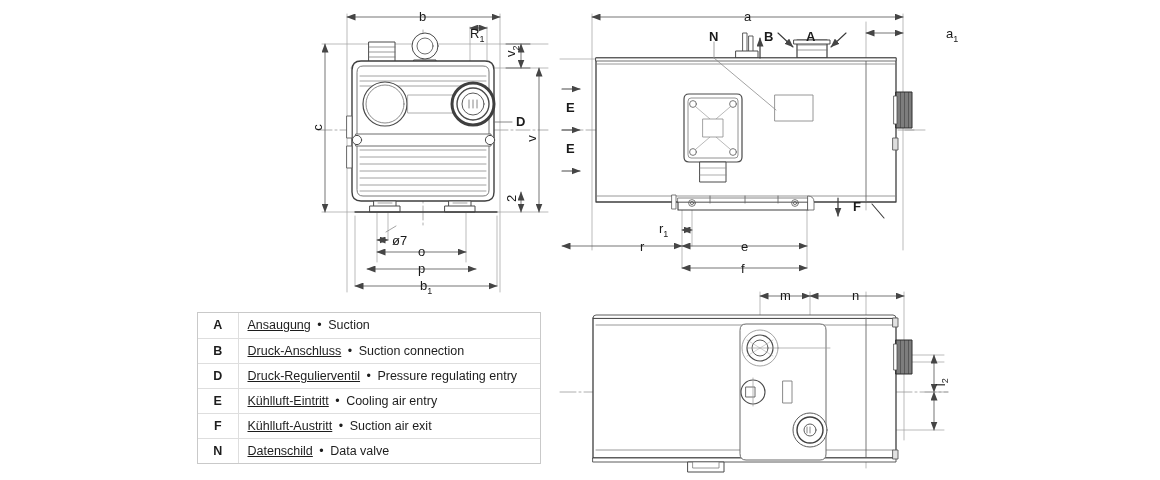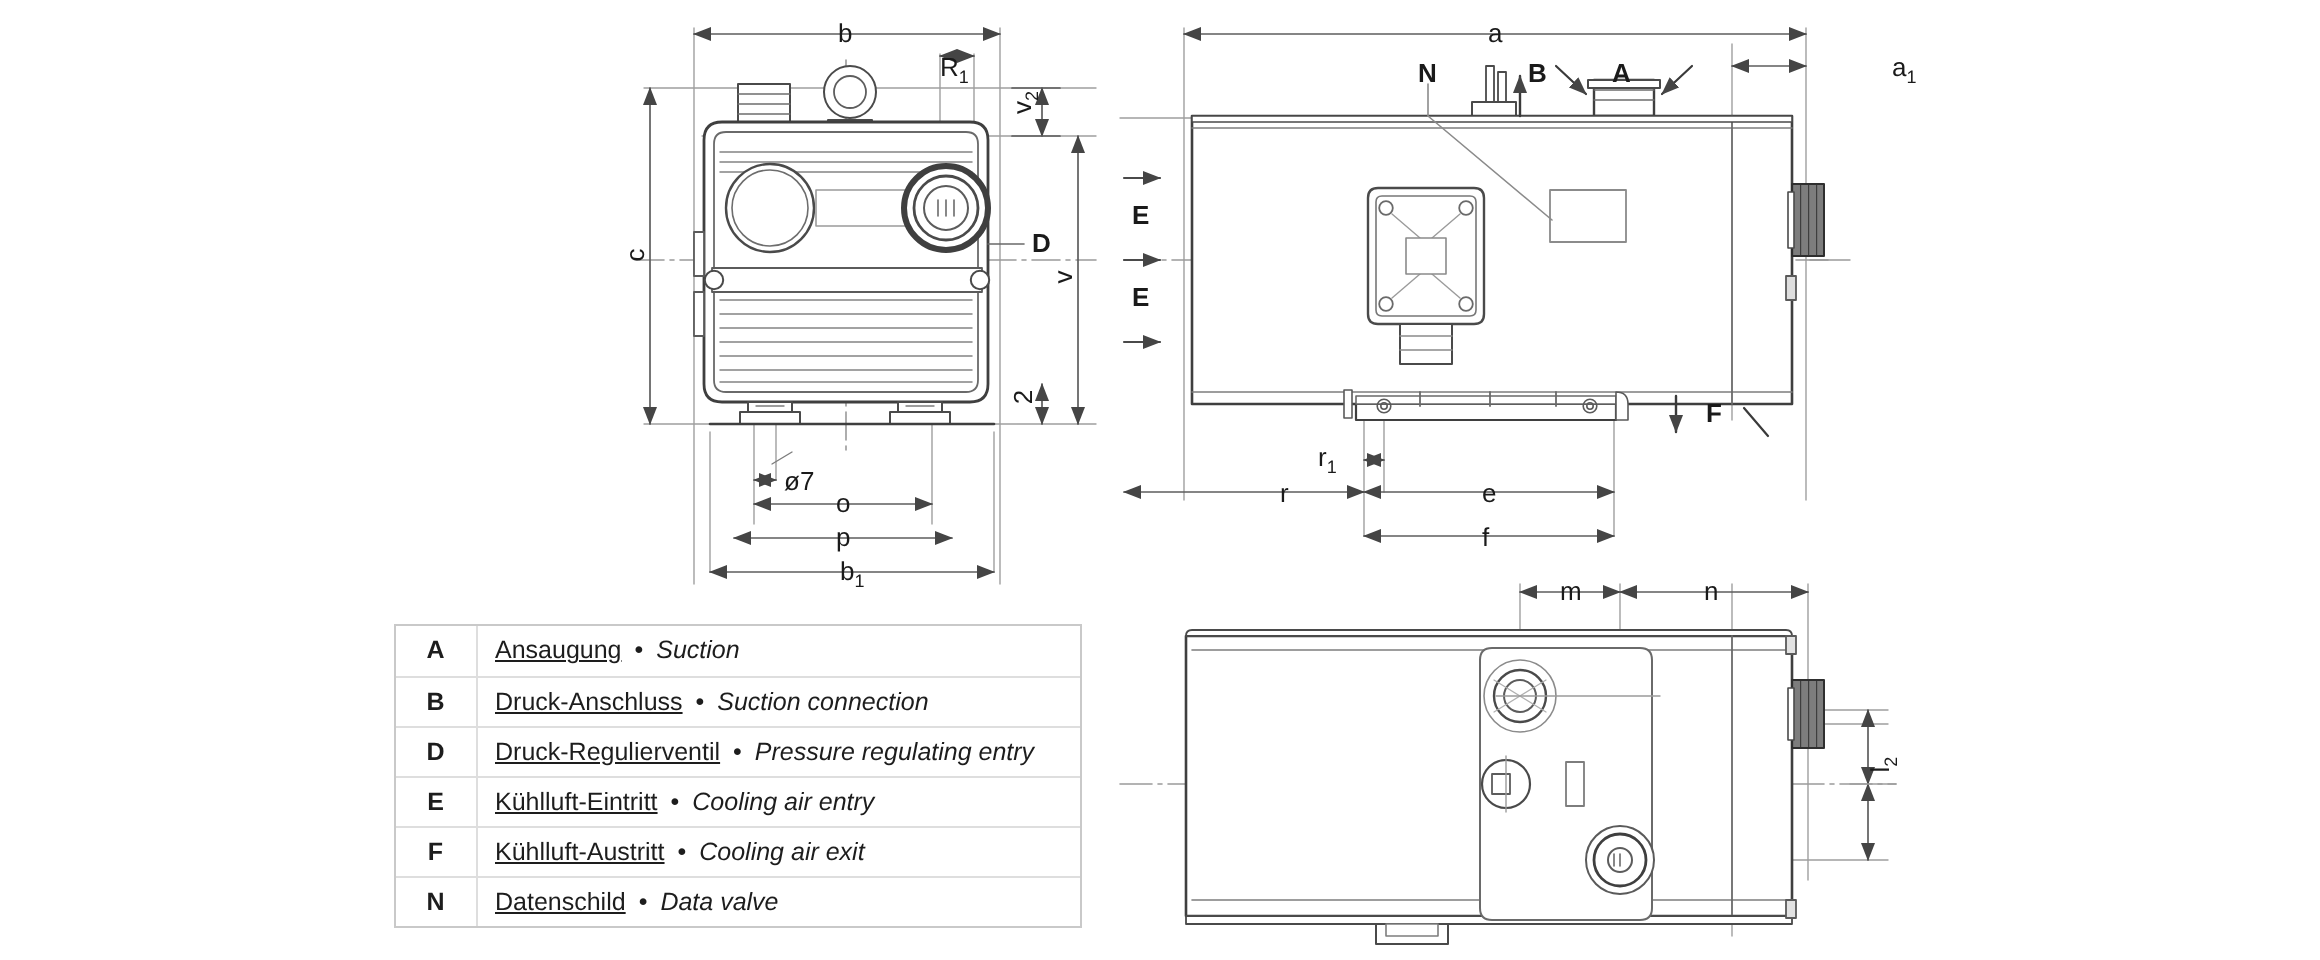--- a/index.html
+++ b/index.html
@@ -51,21 +51,21 @@
   #legend tr:last-child td { border-bottom: none; }
   #legend td.key {
     width: 40px;
     font-weight: bold;
     border-right: 1px solid #dedede;
     text-align: center;
     padding-left: 0;
   }
   .de { font-style: normal; text-decoration: underline; }
   .sep { padding: 0 3px; }
-  .en { font-style: italic; }
+  .en { }
 
   svg { display: block; }
   #drawing { position: absolute; left: 0; top: 0; }
 </style>
 </head>
 <body>
 
 <div id="page">
 
   <svg id="drawing" width="1160" height="480" viewBox="0 0 1160 480">
@@ -419,21 +419,21 @@
             <span class="de">Kühlluft-Eintritt</span>
             <span class="sep">•</span>
             <span class="en">Cooling air entry</span>
           </td>
         </tr>
         <tr>
           <td class="key">F</td>
           <td>
             <span class="de">Kühlluft-Austritt</span>
             <span class="sep">•</span>
-            <span class="en">Cooling air exit</span>
+            <span class="en">Suction air exit</span>
           </td>
         </tr>
         <tr>
           <td class="key">N</td>
           <td>
             <span class="de">Datenschild</span>
             <span class="sep">•</span>
             <span class="en">Data valve</span>
           </td>
         </tr>

